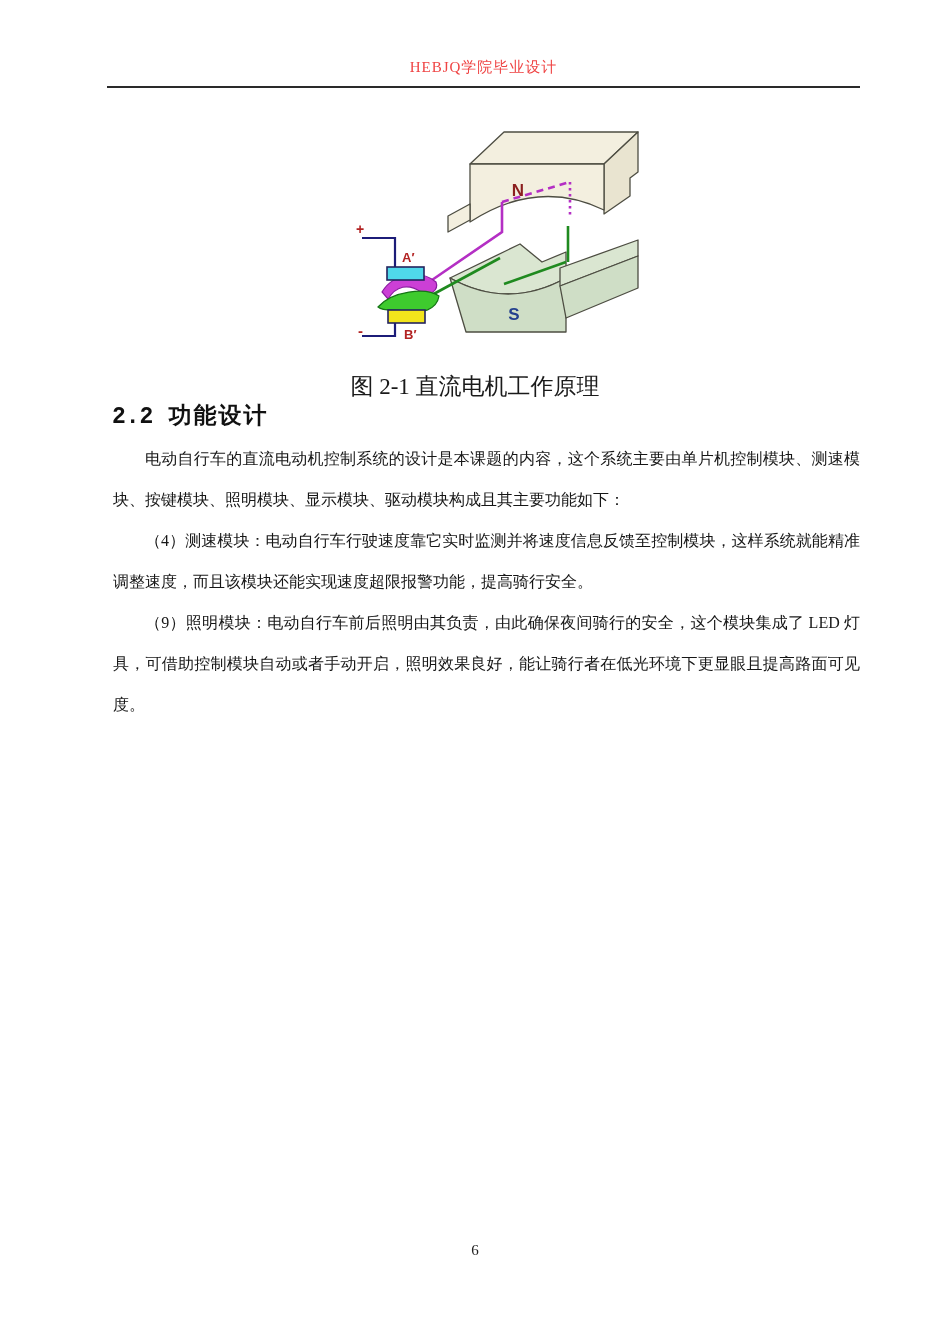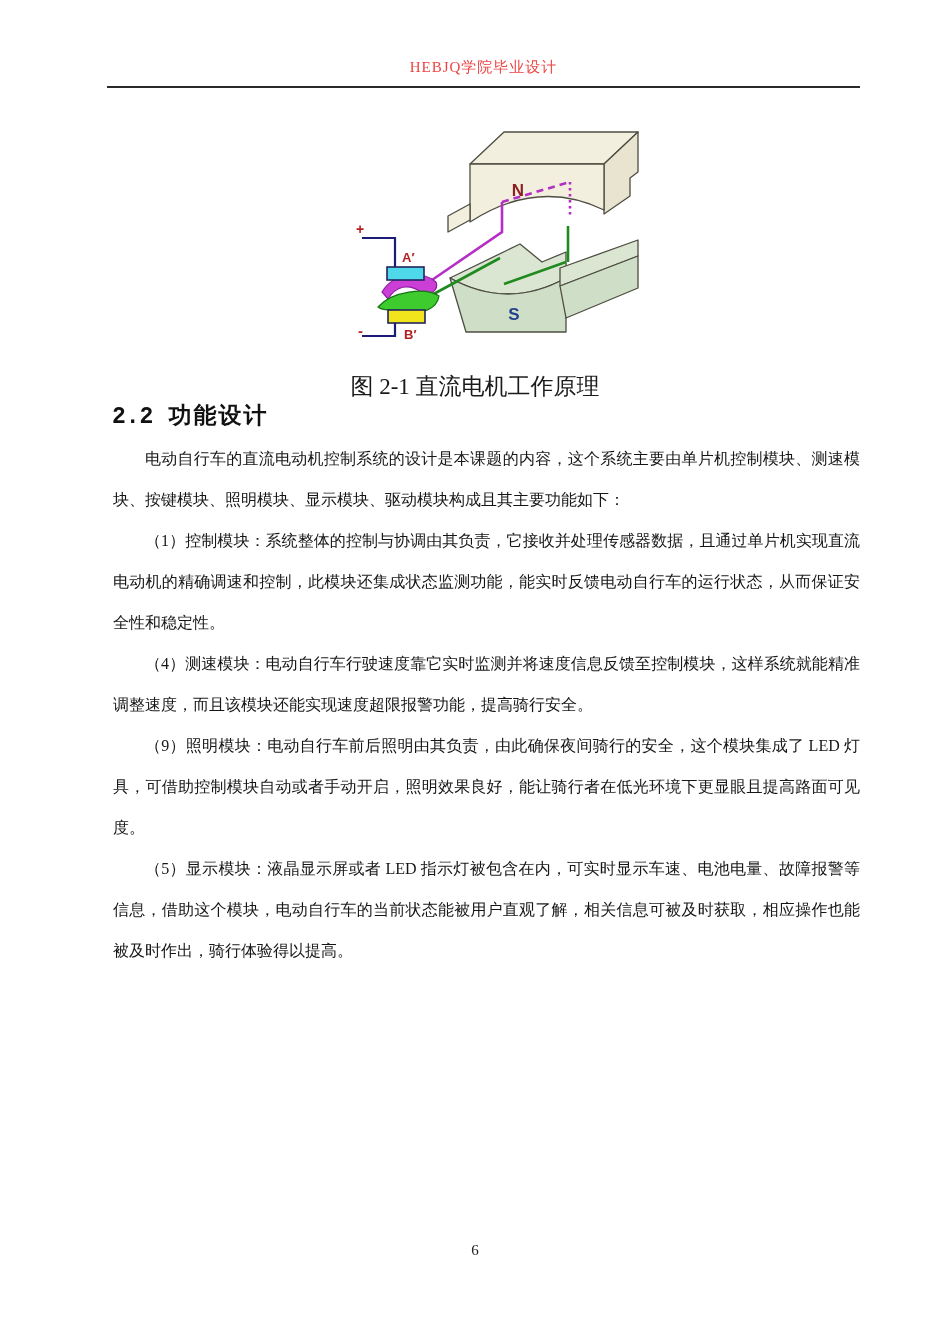--- a/index.html
+++ b/index.html
@@ -97,21 +97,19 @@
       </g>
     </svg>
   </div>
 
   <div class="fig-caption">图 2-1 直流电机工作原理</div>
 
   <div class="section-heading"><span class="num">2.2</span><span class="ttl">功能设计</span></div>
 
   <div class="body-text">
     <p>电动自行车的直流电动机控制系统的设计是本课题的内容，这个系统主要由单片机控制模块、测速模块、按键模块、照明模块、显示模块、驱动模块构成且其主要功能如下：</p>
-    <p>（1）控制模块：系统整体的控制与协调由其负责，它接收并处理传感器数据，且通过单片机实现直流电动机的精确调速和控制，此模块还集成状态监测功能，能实时反馈电动自行车的运行状态，从而保证安全性和稳定性。</p>
     <p>（4）测速模块：电动自行车行驶速度靠它实时监测并将速度信息反馈至控制模块，这样系统就能精准调整速度，而且该模块还能实现速度超限报警功能，提高骑行安全。</p>
     <p>（9）照明模块：电动自行车前后照明由其负责，由此确保夜间骑行的安全，这个模块集成了 LED 灯具，可借助控制模块自动或者手动开启，照明效果良好，能让骑行者在低光环境下更显眼且提高路面可见度。</p>
-    <p>（5）显示模块：液晶显示屏或者 LED 指示灯被包含在内，可实时显示车速、电池电量、故障报警等信息，借助这个模块，电动自行车的当前状态能被用户直观了解，相关信息可被及时获取，相应操作也能被及时作出，骑行体验得以提高。</p>
   </div>
 
   <div class="page-number">6</div>
 
 </div>
 
 </body></html>

